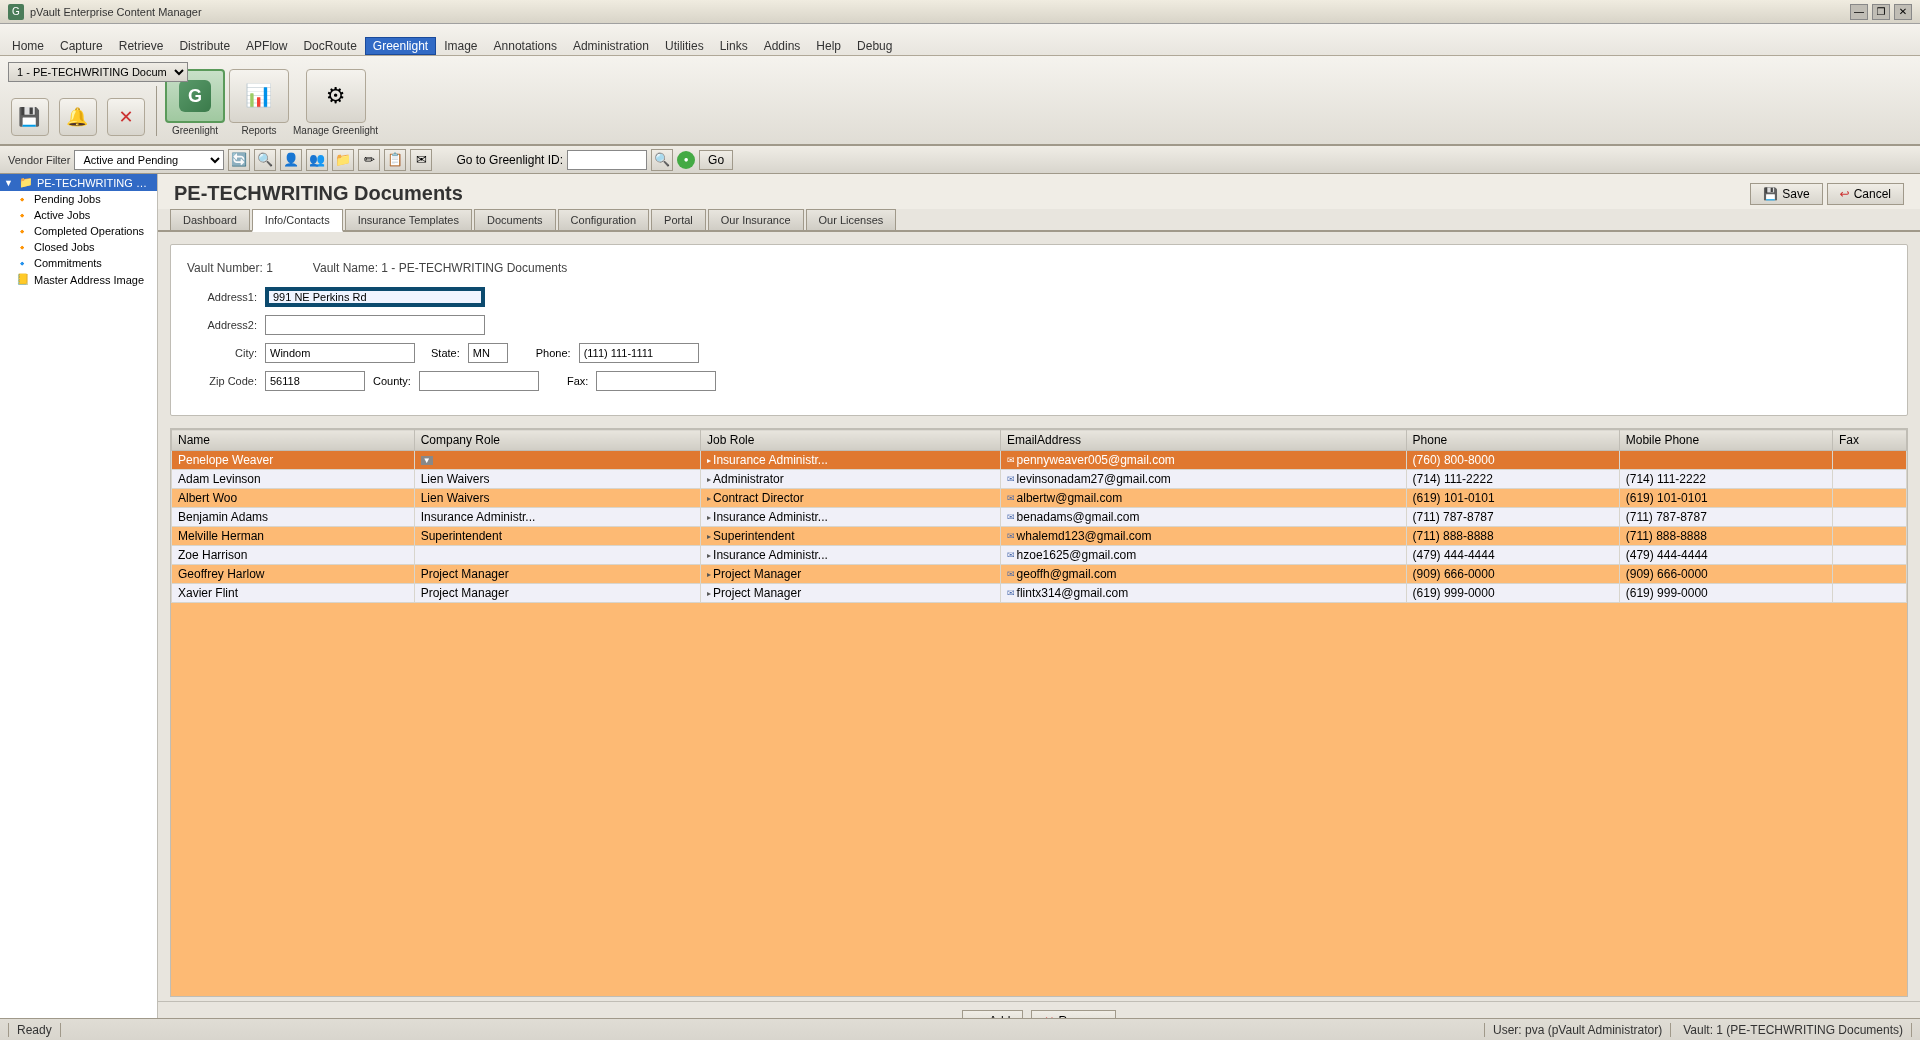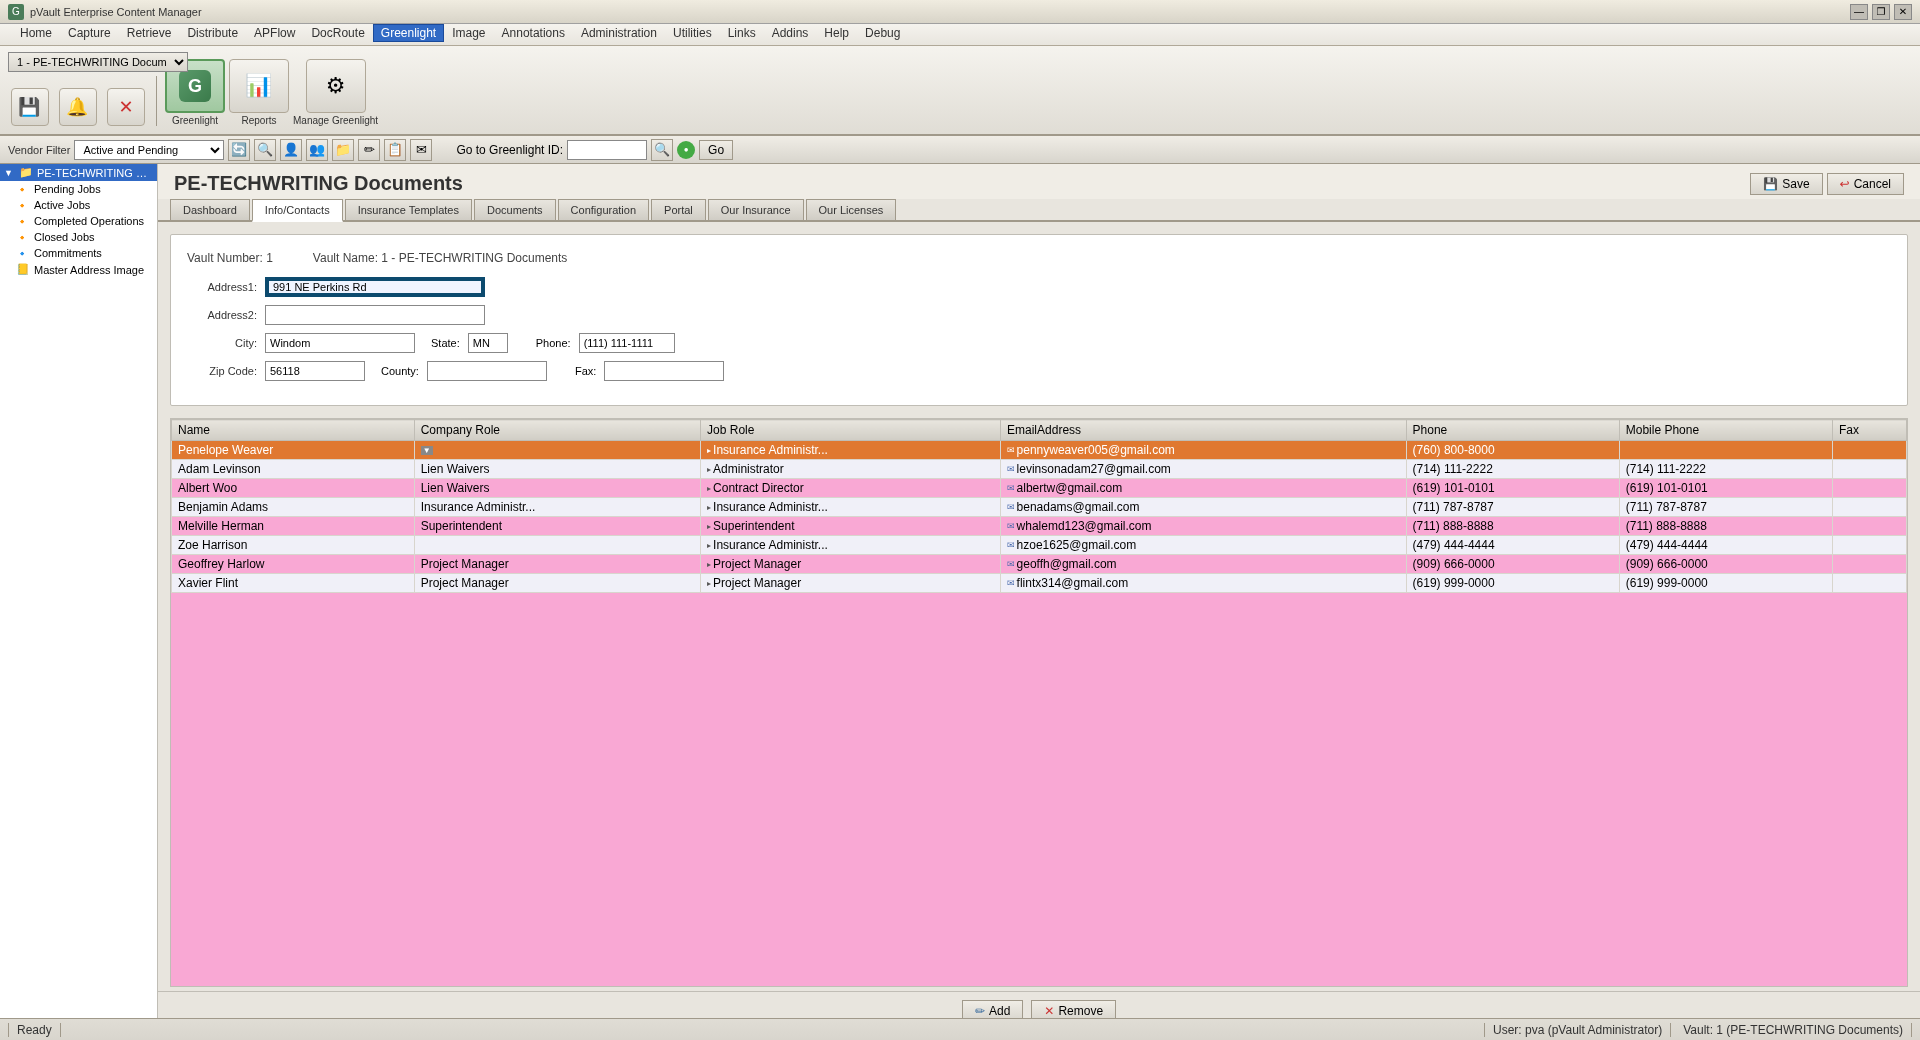--- a/index.html
+++ b/index.html
@@ -17,24 +17,24 @@
     }
     .title-bar-left { display: flex; align-items: center; gap: 6px; }
     .title-bar-icon { width: 16px; height: 16px; background: #4a7c59; border-radius: 2px; display: flex; align-items: center; justify-content: center; color: white; font-size: 10px; }
     .title-bar-title { font-size: 11px; color: #333; }
     .title-bar-controls { display: flex; gap: 4px; }
     .title-btn { width: 18px; height: 16px; background: #c0bdb5; border: 1px solid #888; display: flex; align-items: center; justify-content: center; font-size: 10px; cursor: pointer; }
 
     
     .menu-bar {
       background: linear-gradient(to bottom, #f5f3ee, #e8e5de);
-      height: 22px;
-      display: flex;
-      align-items: flex-start;
-      padding: 0 12px;
+      height: 32px;
+      display: flex;
+      align-items: flex-end;
+      padding: 0 4px;
       border-bottom: 1px solid #b0a898;
     }
     .menu-item { padding: 2px 8px; font-size: 12px; color: #333; cursor: pointer; white-space: nowrap; }
     .menu-item.active { background: #316ac5; color: white; border: 1px solid #1a4a9a; padding: 1px 7px; }
     .toolbar-btn { width: 48px; height: 48px; background: linear-gradient(to bottom, #f5f3ee, #d8d5cd); border: 1px solid #b0a898; border-radius: 4px; display: flex; flex-direction: column; align-items: center; justify-content: center; cursor: pointer; gap: 2px; }
     .toolbar-btn.active { background: linear-gradient(to bottom, #c8e0c8, #a0c8a0); border: 2px solid #5a9a5a; }
     .filter-label { font-size: 11px; color: #333; }
     .filter-select { height: 20px; font-size: 11px; background: white; border: 1px solid #888; padding: 1px 4px; min-width: 150px; }
     .go-to-section { display: flex; align-items: center; gap: 4px; margin-left: 20px; }
     .go-input { width: 80px; height: 20px; border: 1px solid #888; padding: 1px 4px; }
@@ -93,26 +93,26 @@
     .form-row { display: flex; align-items: center; margin-bottom: 8px; gap: 8px; }
     .form-label { width: 70px; text-align: right; font-size: 11px; color: #333; flex-shrink: 0; }
     .form-input { height: 20px; border: 1px solid #888; padding: 1px 4px; font-size: 11px; background: white; }
     .form-input.highlighted { border: 4px solid #0c4a6e; background: #f0f4ff; }
     .form-input-address { width: 200px; }
     .form-input-address2 { width: 200px; }
     .form-input-city { width: 150px; }
     .form-input-state { width: 40px; }
     .form-input-zip { width: 100px; }
     .form-input-county { width: 120px; }
-    .form-input-phone { width: 96px; }
+    .form-input-phone { width: 120px; }
     .form-input-fax { width: 120px; }
 
     
     .table-section {
-      background: #f9a8d4;
+      background: #fdba74;
       margin: 0 12px 4px 12px;
       border: 1px solid #c0bdb5;
       flex: 1;
       overflow: hidden;
       display: flex;
       flex-direction: column;
     }
     .data-table { width: 100%; border-collapse: collapse; font-size: 11px; }
     .data-table th {
       background: linear-gradient(to bottom, #e8e5de, #d0cdc5);
@@ -378,21 +378,21 @@
           <input type="text" class="form-input form-input-city" value="Windom" style="">
           <span style="margin-left: 8px; font-size: 11px;">State:</span>
           <input type="text" class="form-input form-input-state" value="MN" style="">
           <span style="margin-left: 20px; font-size: 11px;">Phone:</span>
           <input type="text" class="form-input form-input-phone" value="(111) 111-1111" style="">
         </div>
 
         <div class="form-row">
           <span class="form-label">Zip Code:</span>
           <input type="text" class="form-input form-input-zip" value="56118" style="">
-          <span style="margin-left: 8px; font-size: 11px;">County:</span>
+          <span style="margin-left: 0; font-size: 11px;">County:</span>
           <input type="text" class="form-input form-input-county" style="">
           <span style="margin-left: 20px; font-size: 11px;">Fax:</span>
           <input type="text" class="form-input form-input-fax" style="">
         </div>
       </div>
 
       <div class="table-section">
         <div class="table-wrapper">
           <table class="data-table">
             <thead>

